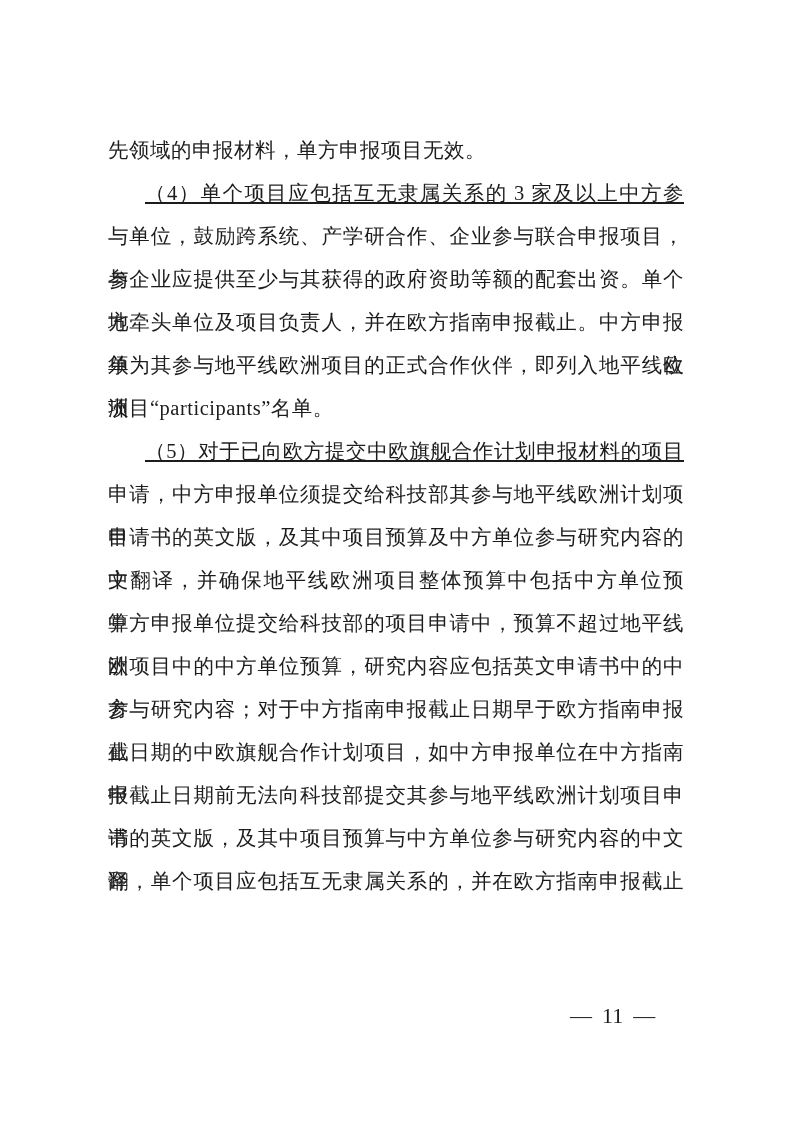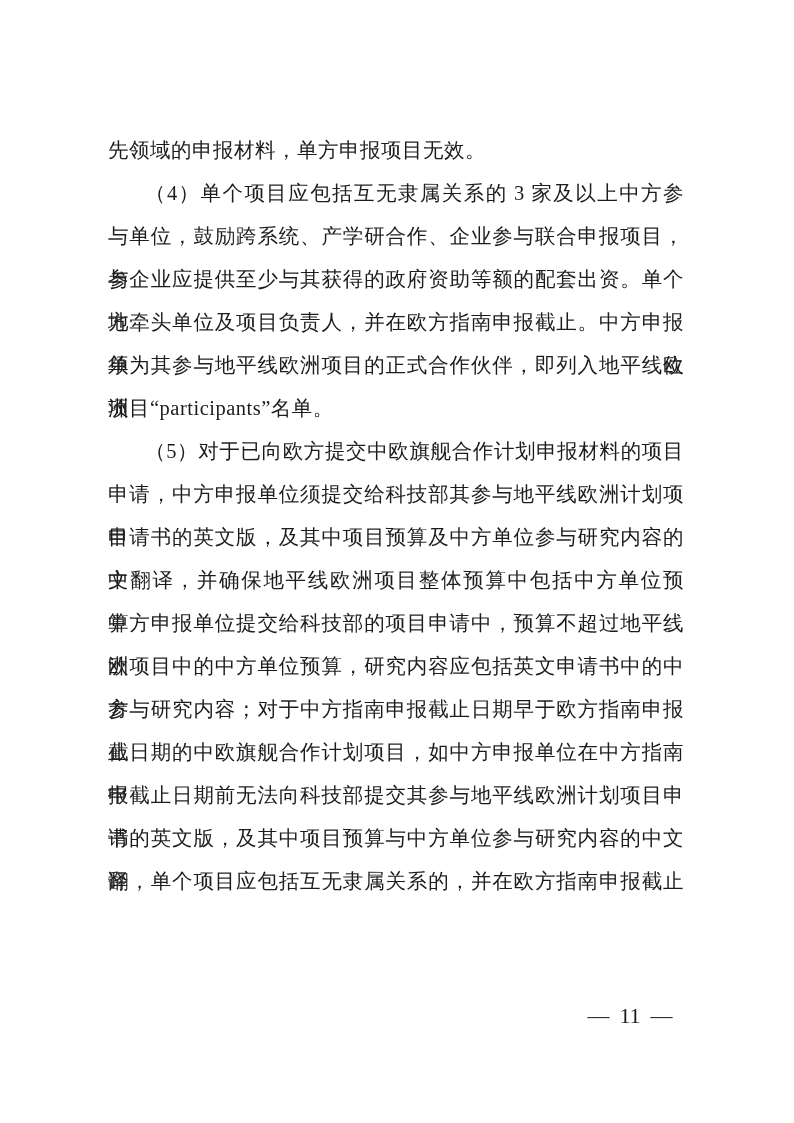--- a/index.html
+++ b/index.html
@@ -33,36 +33,36 @@
     text-align: justify;
     text-justify: inter-character;
     text-align-last: justify;
   }
   .line.nojust {
     text-align: left;
     text-align-last: left;
   }
   .line.indent {
     padding-left: 37px;
+    text-decoration: underline;
   }
   .pagenum {
     position: absolute;
     top: 1002px;
     left: 0;
     width: 794px;
     height: 28px;
     line-height: 28px;
     font-size: 22px;
     color: #1c1c1c;
   }
   .pagenum-inner {
     position: absolute;
     left: 560px;
     width: 140px;
-    text-align: center;
     white-space: nowrap;
   }
   .pagenum-inner .dash {
     display: inline-block;
     margin: 0 10px;
   }
 </style>
 </head>
 <body>
 

